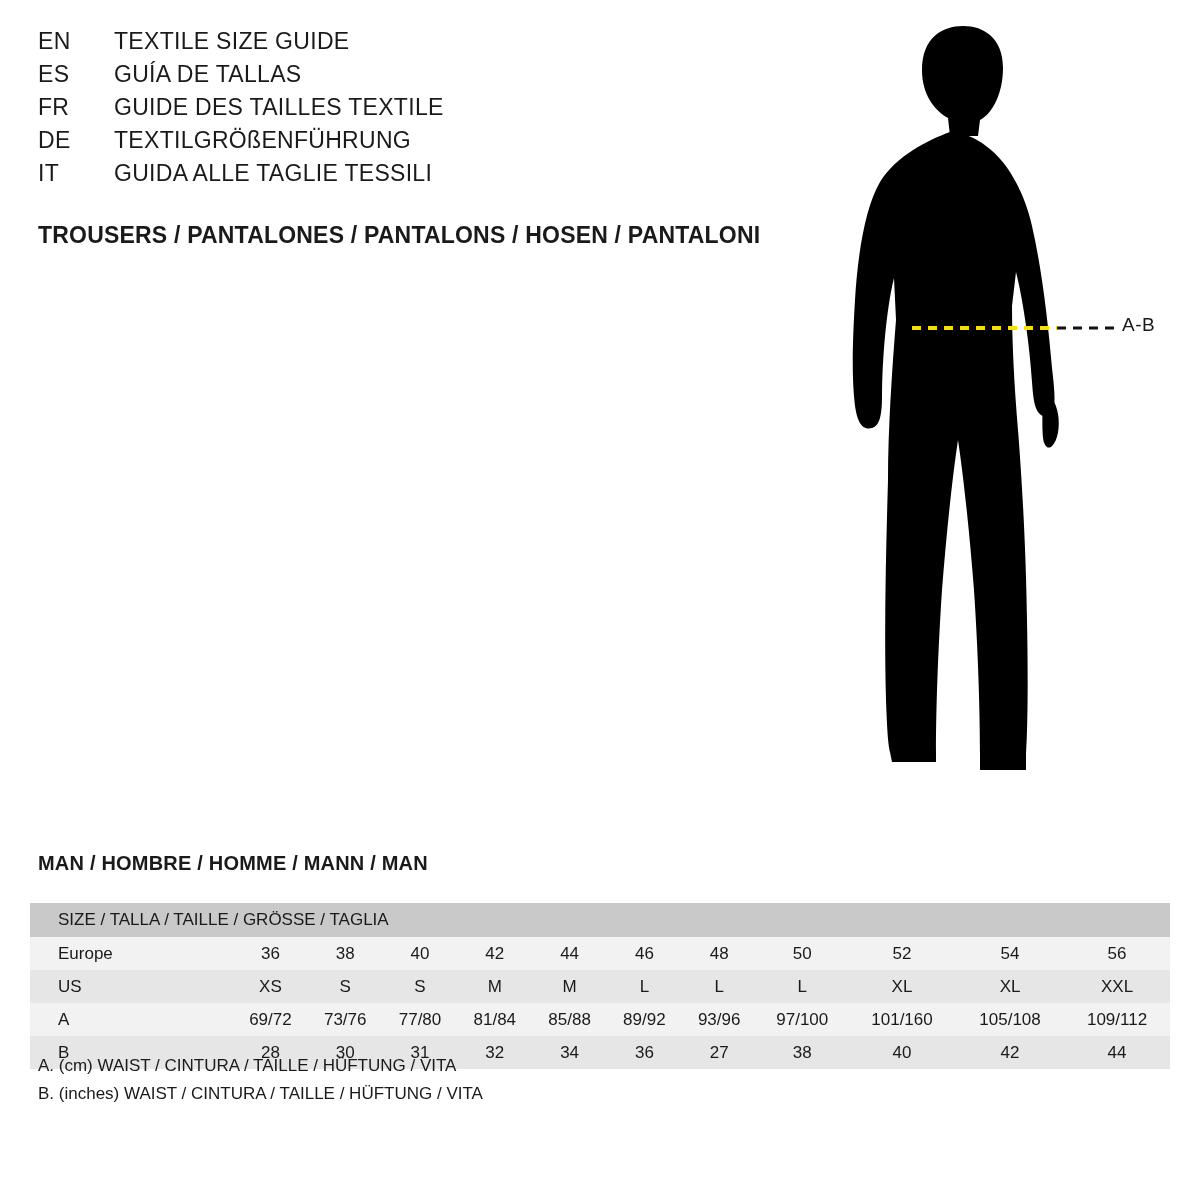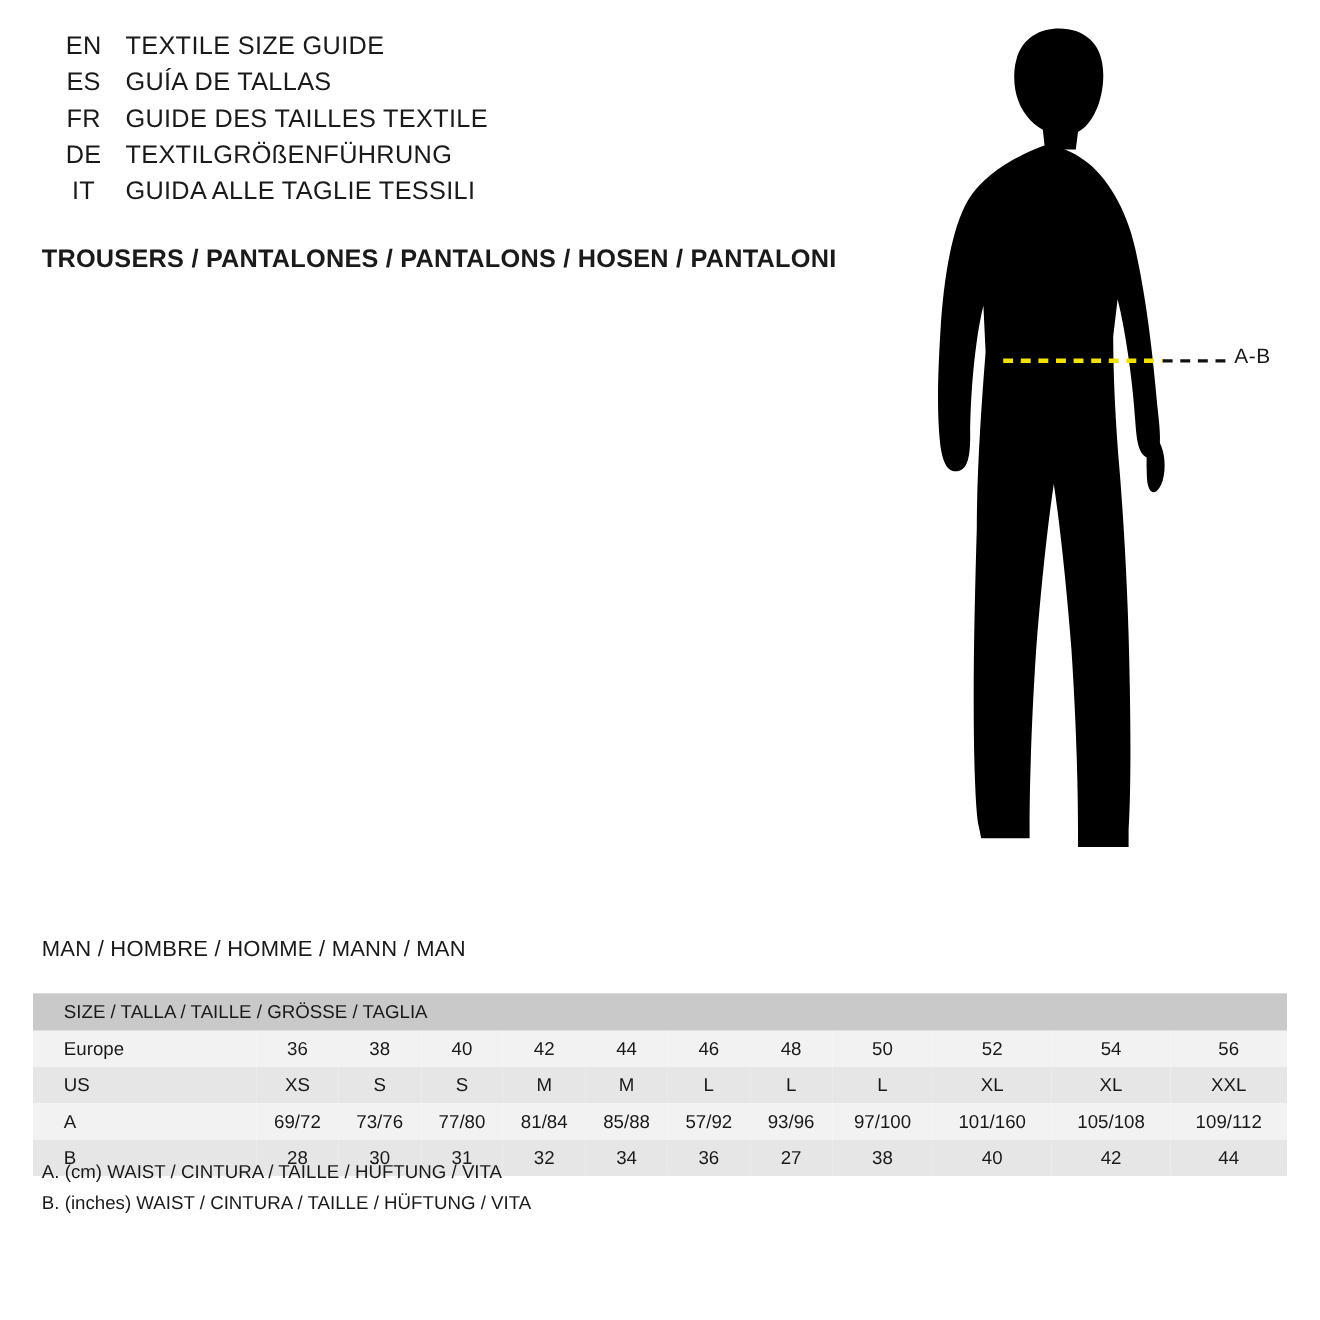--- a/index.html
+++ b/index.html
@@ -26,21 +26,20 @@
   .lang-row {
     display: flex;
     align-items: baseline;
     height: 33px;
   }
   .lang-code {
     width: 76px;
     font-size: 23px;
     letter-spacing: 0.3px;
     color: #1a1a1a;
-    text-align: center;
   }
   .lang-text {
     font-size: 23px;
     letter-spacing: 0.3px;
     color: #1a1a1a;
     white-space: nowrap;
   }
   .garment-title {
     position: absolute;
     left: 38px;
@@ -70,21 +69,21 @@
     color: #1a1a1a;
     letter-spacing: 0.5px;
   }
 
   
   .section-title {
     position: absolute;
     left: 38px;
     top: 852px;
     font-size: 20px;
-    font-weight: normal;
+    font-weight: bold;
     letter-spacing: 0.2px;
     color: #1a1a1a;
   }
 
   .size-table {
     position: absolute;
     left: 30px;
     top: 903px;
     width: 1140px;
     border-collapse: collapse;
@@ -237,21 +236,21 @@
       <td class="val">XXL</td>
     </tr>
 
     <tr class="row-plain">
       <td class="rowlabel">A</td>
       <td class="val">69/72</td>
       <td class="val">73/76</td>
       <td class="val">77/80</td>
       <td class="val">81/84</td>
       <td class="val">85/88</td>
-      <td class="val">57/92</td>
+      <td class="val">89/92</td>
       <td class="val">93/96</td>
       <td class="val">97/100</td>
       <td class="val">101/160</td>
       <td class="val">105/108</td>
       <td class="val">109/112</td>
     </tr>
 
     <tr class="row-alt">
       <td class="rowlabel">B</td>
       <td class="val">28</td>

